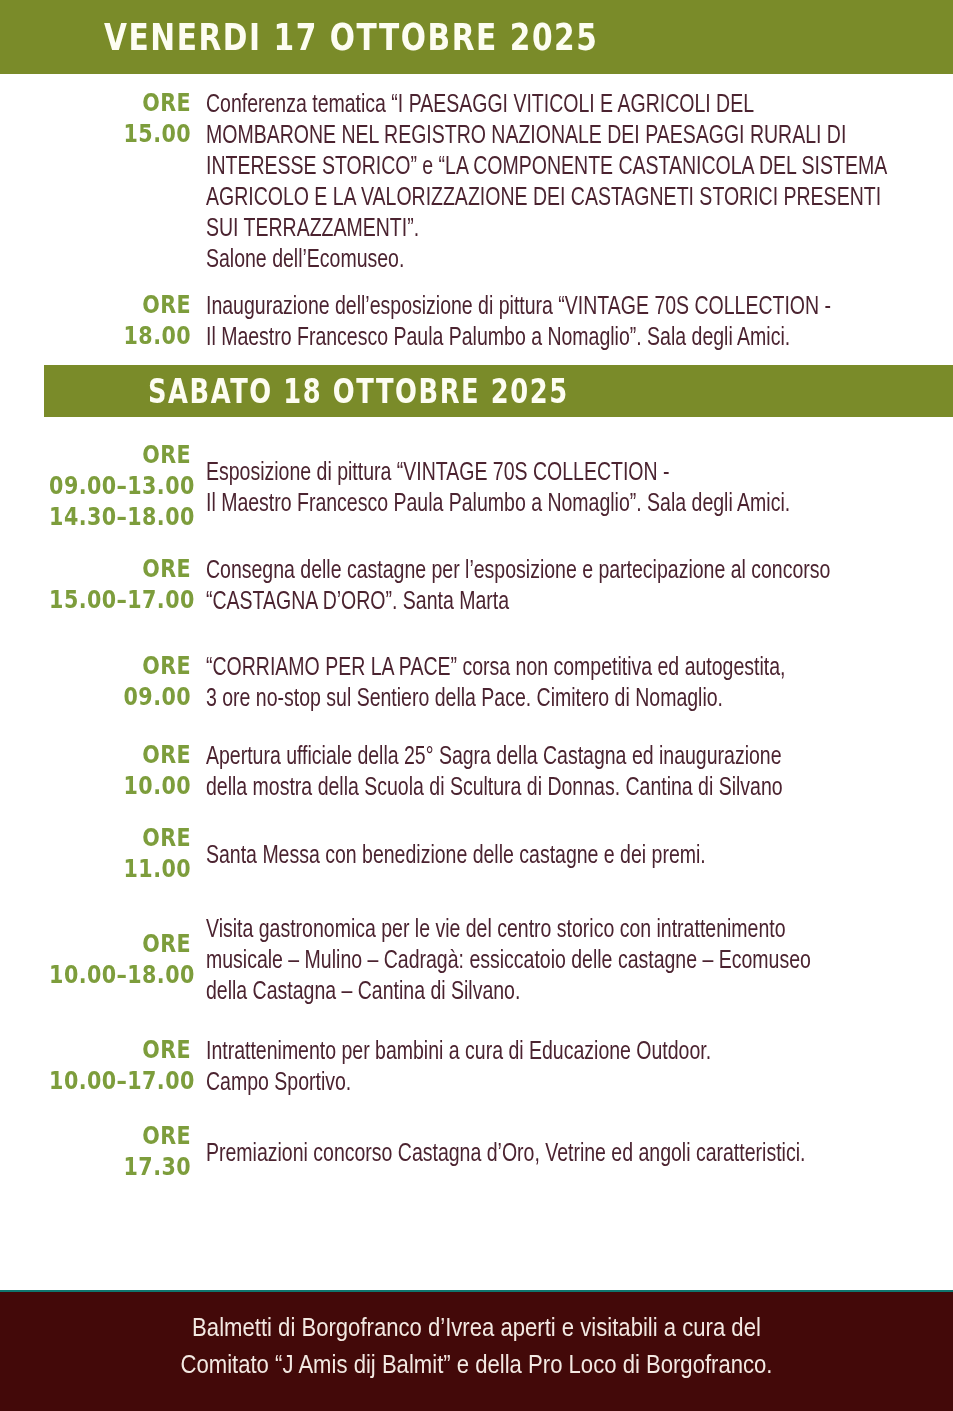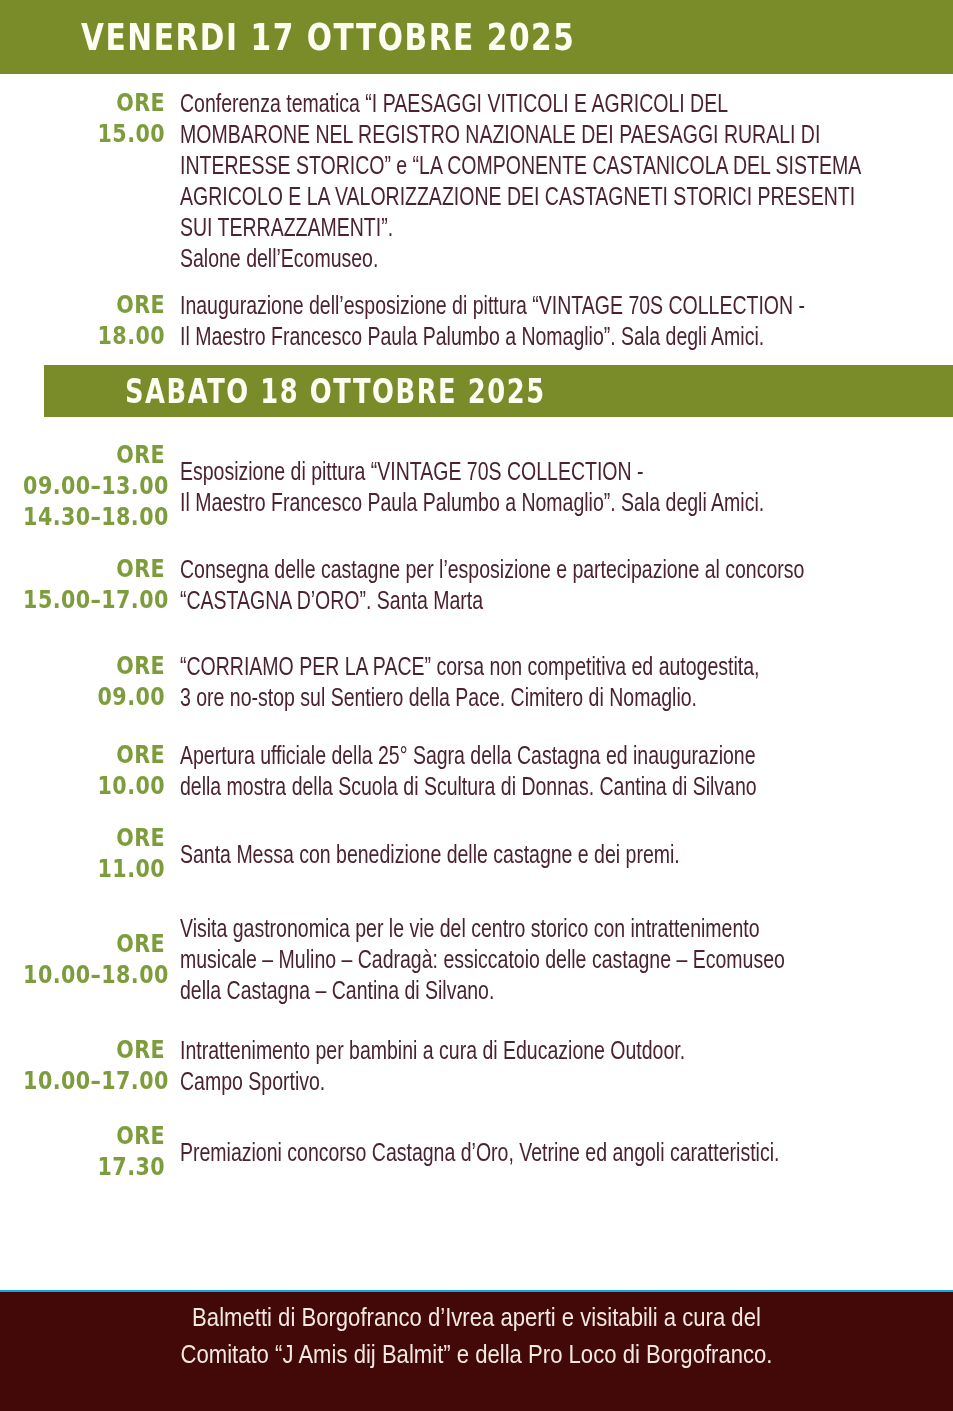--- a/index.html
+++ b/index.html
@@ -8,38 +8,39 @@
     width:953px;height:1411px;
     background:#ffffff;
     overflow:hidden;
     font-family:"Liberation Sans",sans-serif;
     margin:0 auto;
   }
   .band{
     width:953px;
     background:#7a8b29;
     display:flex;align-items:center;
-    padding-left:81px;box-sizing:border-box;
+    padding-left:104px;box-sizing:border-box;
   }
   .band.first{height:74px;margin-top:8px;}
   .band.rest{height:52px;margin-left:44px;}
   .day-title{
     font-family:"DejaVu Sans",sans-serif;
     font-weight:bold;
     color:#fdfdf2;
     letter-spacing:2px;
     white-space:nowrap;
     transform:scaleX(0.78);
     transform-origin:0 50%;
   }
   .band.first .day-title{font-size:38px;}
   .band.rest .day-title{font-size:33px;}
   .event-row{
     display:flex;
     align-items:center;
+    margin-left:26px;
   }
   .event-row.align-top{align-items:flex-start;}
   .time-col{
     width:165px;
     flex:0 0 165px;
     text-align:right;
     transform:scaleX(0.86);
     transform-origin:100% 50%;
   }
   .time-line{
@@ -60,24 +61,24 @@
     font-size:25px;
     line-height:31px;
     color:#4b2330;
     white-space:nowrap;
   }
   .footer{
     position:absolute;
     left:0;bottom:0;
     width:953px;height:121px;
     background:#430909;
-    border-top:2px solid #0ea5e9;
+    border-top:2px solid #0f766e;
     box-sizing:border-box;
     text-align:center;
-    padding-top:7px;
+    padding-top:17px;
   }
   .footer-line{
     font-size:26px;
     line-height:37px;
     color:#f3e9e2;
     white-space:nowrap;
     transform:scaleX(0.85);
     transform-origin:50% 50%;
   }
 </style>

